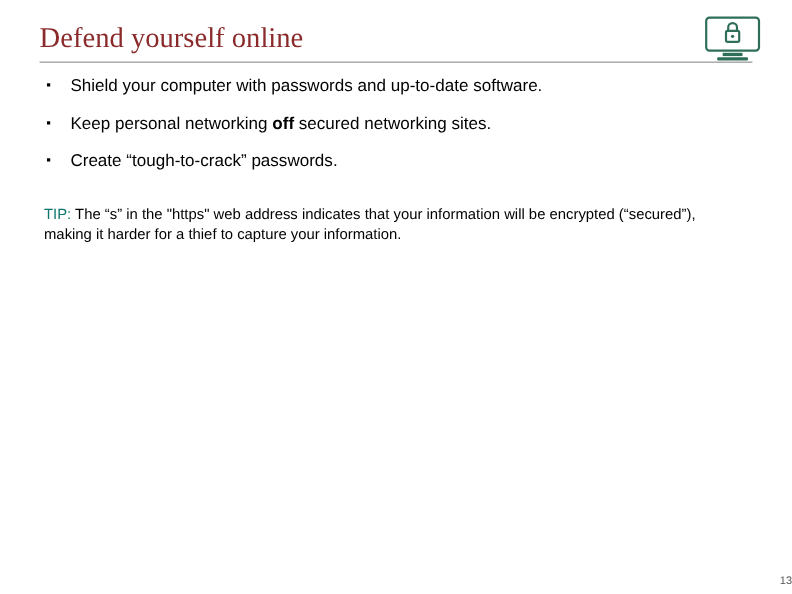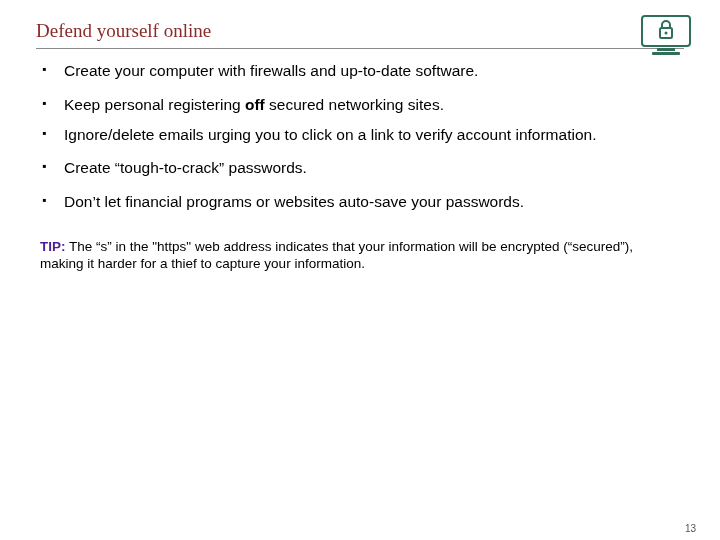--- a/index.html
+++ b/index.html
@@ -5,21 +5,21 @@
   html,body{margin:0;padding:0}
   body{
     width:720px;height:540px;
     font-family:Verdana,Geneva,sans-serif;
     background:#fff;color:#000;
     position:relative;box-sizing:border-box;
     padding:20px 36px 0 36px;
   }
   .title{
     font-family:Georgia,'Times New Roman',serif;
-    font-size:19px;
+    font-size:26px;
     color:#8a2a2a;
     border-bottom:1px solid #8a8a8a;
     padding-bottom:6px;
     margin-bottom:12px;
   }
   ul.bullets{
     list-style:none;
     margin:0;padding:0;
   }
   ul.bullets li{
@@ -35,24 +35,24 @@
     font-size:12px;color:#000;
   }
   .b{font-weight:bold}
   .u{text-decoration:underline}
   .tip{
     font-size:13.5px;
     line-height:1.28;
     margin:8px 0 0 4px;
     padding-right:20px;
   }
-  .tip-label{font-weight:bold;color:#4c1d95}
+  .tip-label{font-weight:normal;color:#0f766e}
   .pagenum{
     position:absolute;
-    right:24px;bottom:6px;
+    right:0;bottom:6px;
     font-size:10px;color:#555;
   }
   .icon-wrap{
     position:absolute;
     top:14px;right:28px;
     width:52px;height:44px;
   }
   .icon-wrap svg{display:block}
   .gap-sm{height:4px}
 </style>
@@ -67,30 +67,28 @@
 
     <rect x="20" y="14" width="12" height="10" rx="1.5" fill="none" stroke="#2f6f5a" stroke-width="2"></rect>
     <path d="M22 14 v-3 a4 4 0 0 1 8 0 v3" fill="none" stroke="#2f6f5a" stroke-width="2"></path>
     <circle cx="26" cy="19" r="1.5" fill="#2f6f5a"></circle>
   </svg>
 </div>
 
 <div class="title">Defend yourself online</div>
 
 <ul class="bullets">
-  <li>Create your computer with firewalls and up-to-date software.</li>
+  <li>Shield your computer with passwords and up-to-date software.</li>
   <div class="gap-sm"></div>
   <li>
-    <span>Keep personal registering </span><span class="b">off</span><span> secured networking sites.</span>
+    <span>Keep personal networking </span><span class="b">off</span><span> secured networking sites.</span>
   </li>
-  <li>Ignore/delete emails urging you to click on a link to verify account information.</li>
   <div class="gap-sm"></div>
   <li>Create “tough-to-crack” passwords.</li>
   <div class="gap-sm"></div>
-  <li>Don’t let financial programs or websites auto-save your passwords.</li>
   <div class="gap-sm"></div>
   <div class="gap-sm"></div>
 </ul>
 
 <div class="tip">
   <span class="tip-label">TIP:</span><span> The “s” in the "https" web address indicates that your information will be encrypted (“secured”), making it harder for a thief to capture your information.</span>
 </div>
 
 <div class="pagenum">13</div>
 

